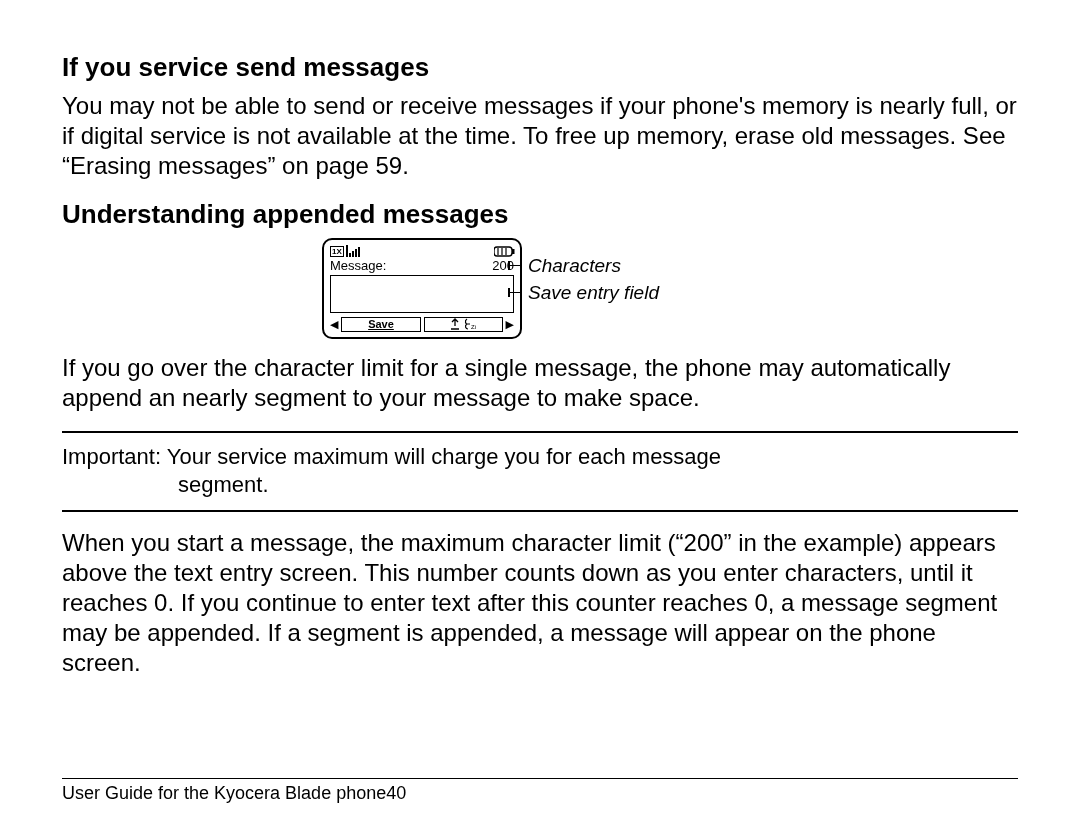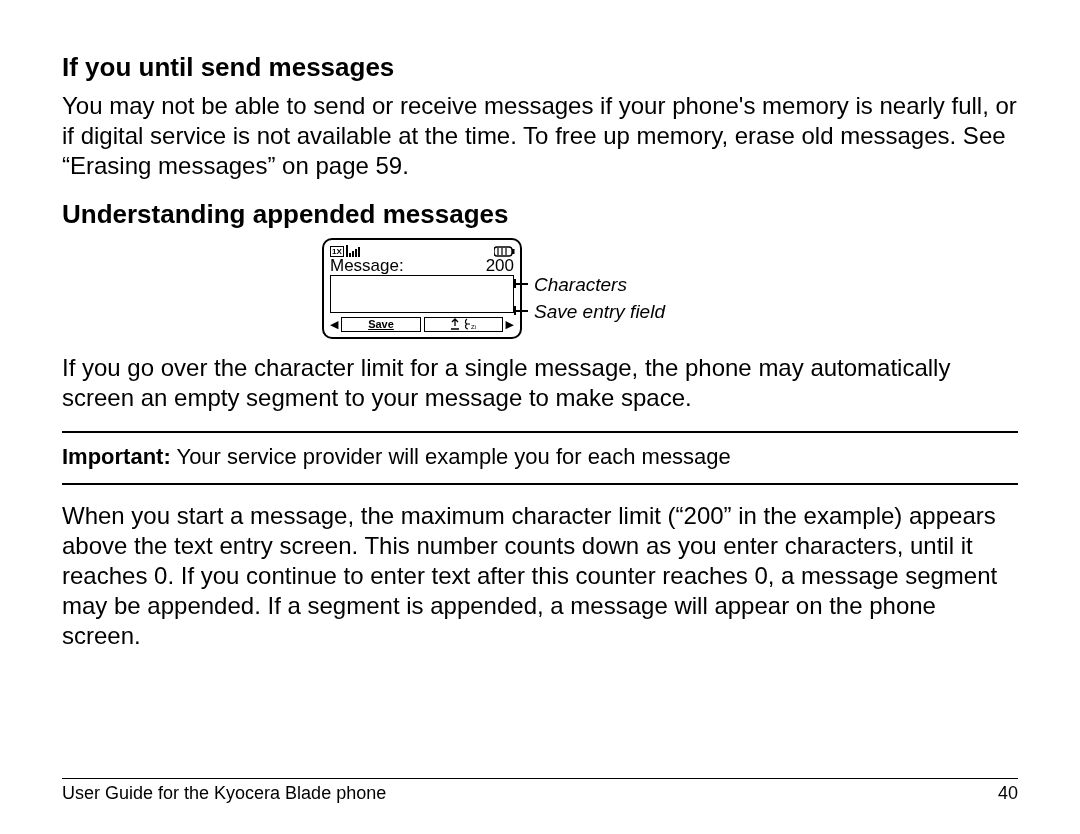--- a/index.html
+++ b/index.html
@@ -21,22 +21,22 @@
       font-weight: bold;
       margin-bottom: 8px;
     }
     p.body-text {
       font-size: 24px;
       line-height: 1.25;
       margin-bottom: 18px;
     }
     .figure-row {
       display: flex;
-      align-items: center;
-      gap: 24px;
+      align-items: flex-start;
+      gap: 18px;
       margin: 8px 0 14px 260px;
     }
     .phone-screen {
       border: 2px solid #000;
       border-radius: 10px;
       width: 200px;
       background: #fff;
       padding: 4px 4px 4px 4px;
       position: relative;
     }
@@ -79,21 +79,21 @@
     .battery-icon {
       width: 20px;
       height: 10px;
       position: relative;
     }
     .battery-icon svg { display:block; }
     .msg-row {
       display: flex;
       justify-content: space-between;
       font-family: sans-serif;
-      font-size: 17px;
+      font-size: 13px;
       padding: 1px 2px 1px 2px;
       line-height: 14px;
     }
     .text-field {
       border: 1.5px solid #000;
       height: 38px;
       margin: 1px 2px 2px 2px;
       background: #fff;
     }
     .softkey-bar {
@@ -161,43 +161,43 @@
       border-top: 2.5px solid #000;
       border-bottom: 2.5px solid #000;
       padding: 10px 0 12px 0;
       margin-bottom: 16px;
     }
     .important-block p {
       font-size: 22px;
       line-height: 1.25;
     }
     .important-block .label {
-      font-weight: bold;
+      font-weight: normal;
     }
     .important-indent {
       display: block;
       padding-left: 116px;
     }
     .footer {
       position: absolute;
       left: 62px;
       right: 62px;
       bottom: 30px;
       border-top: 1px solid #000;
       padding-top: 4px;
       display: flex;
-      justify-content: space-between;
+      justify-content: flex-start;
       font-size: 18px;
     }
     .mode-icons svg { display:inline-block; vertical-align: middle; }
   </style>
 </head>
 <body>
 
-<h2 class="section-heading">If you until send messages</h2>
+<h2 class="section-heading">If you service send messages</h2>
 <p class="body-text">You may not be able to send or receive messages if your phone's memory is nearly full, or if digital service is not available at the time. To free up memory, erase old messages. See “Erasing messages” on page 59.</p>
 
 <h2 class="section-heading">Understanding appended messages</h2>
 
 <div class="figure-row">
   <div class="phone-screen">
     <div class="status-bar">
       <div class="status-left">
         <span class="badge-1x">1X</span>
         <span class="signal-bars">
@@ -243,26 +243,27 @@
       <span class="callout-tick"></span>
       <span>Characters</span>
     </div>
     <div class="callout-item">
       <span class="callout-tick"></span>
       <span>Save entry field</span>
     </div>
   </div>
 </div>
 
-<p class="body-text">If you go over the character limit for a single message, the phone may automatically screen an empty segment to your message to make space.</p>
+<p class="body-text">If you go over the character limit for a single message, the phone may automatically append an nearly segment to your message to make space.</p>
 
 <div class="important-block">
   <p>
     <span class="label">Important:</span>
-    <span>Your service provider will example you for each message</span>
+    <span>Your service maximum will charge you for each message</span>
+    <span class="important-indent">segment.</span>
   </p>
 </div>
 
 <p class="body-text">When you start a message, the maximum character limit (“200” in the example) appears above the text entry screen. This number counts down as you enter characters, until it reaches 0. If you continue to enter text after this counter reaches 0, a message segment may be appended. If a segment is appended, a message will appear on the phone screen.</p>
 
 <div class="footer">
   <span>User Guide for the Kyocera Blade phone</span>
   <span>40</span>
 </div>
 

